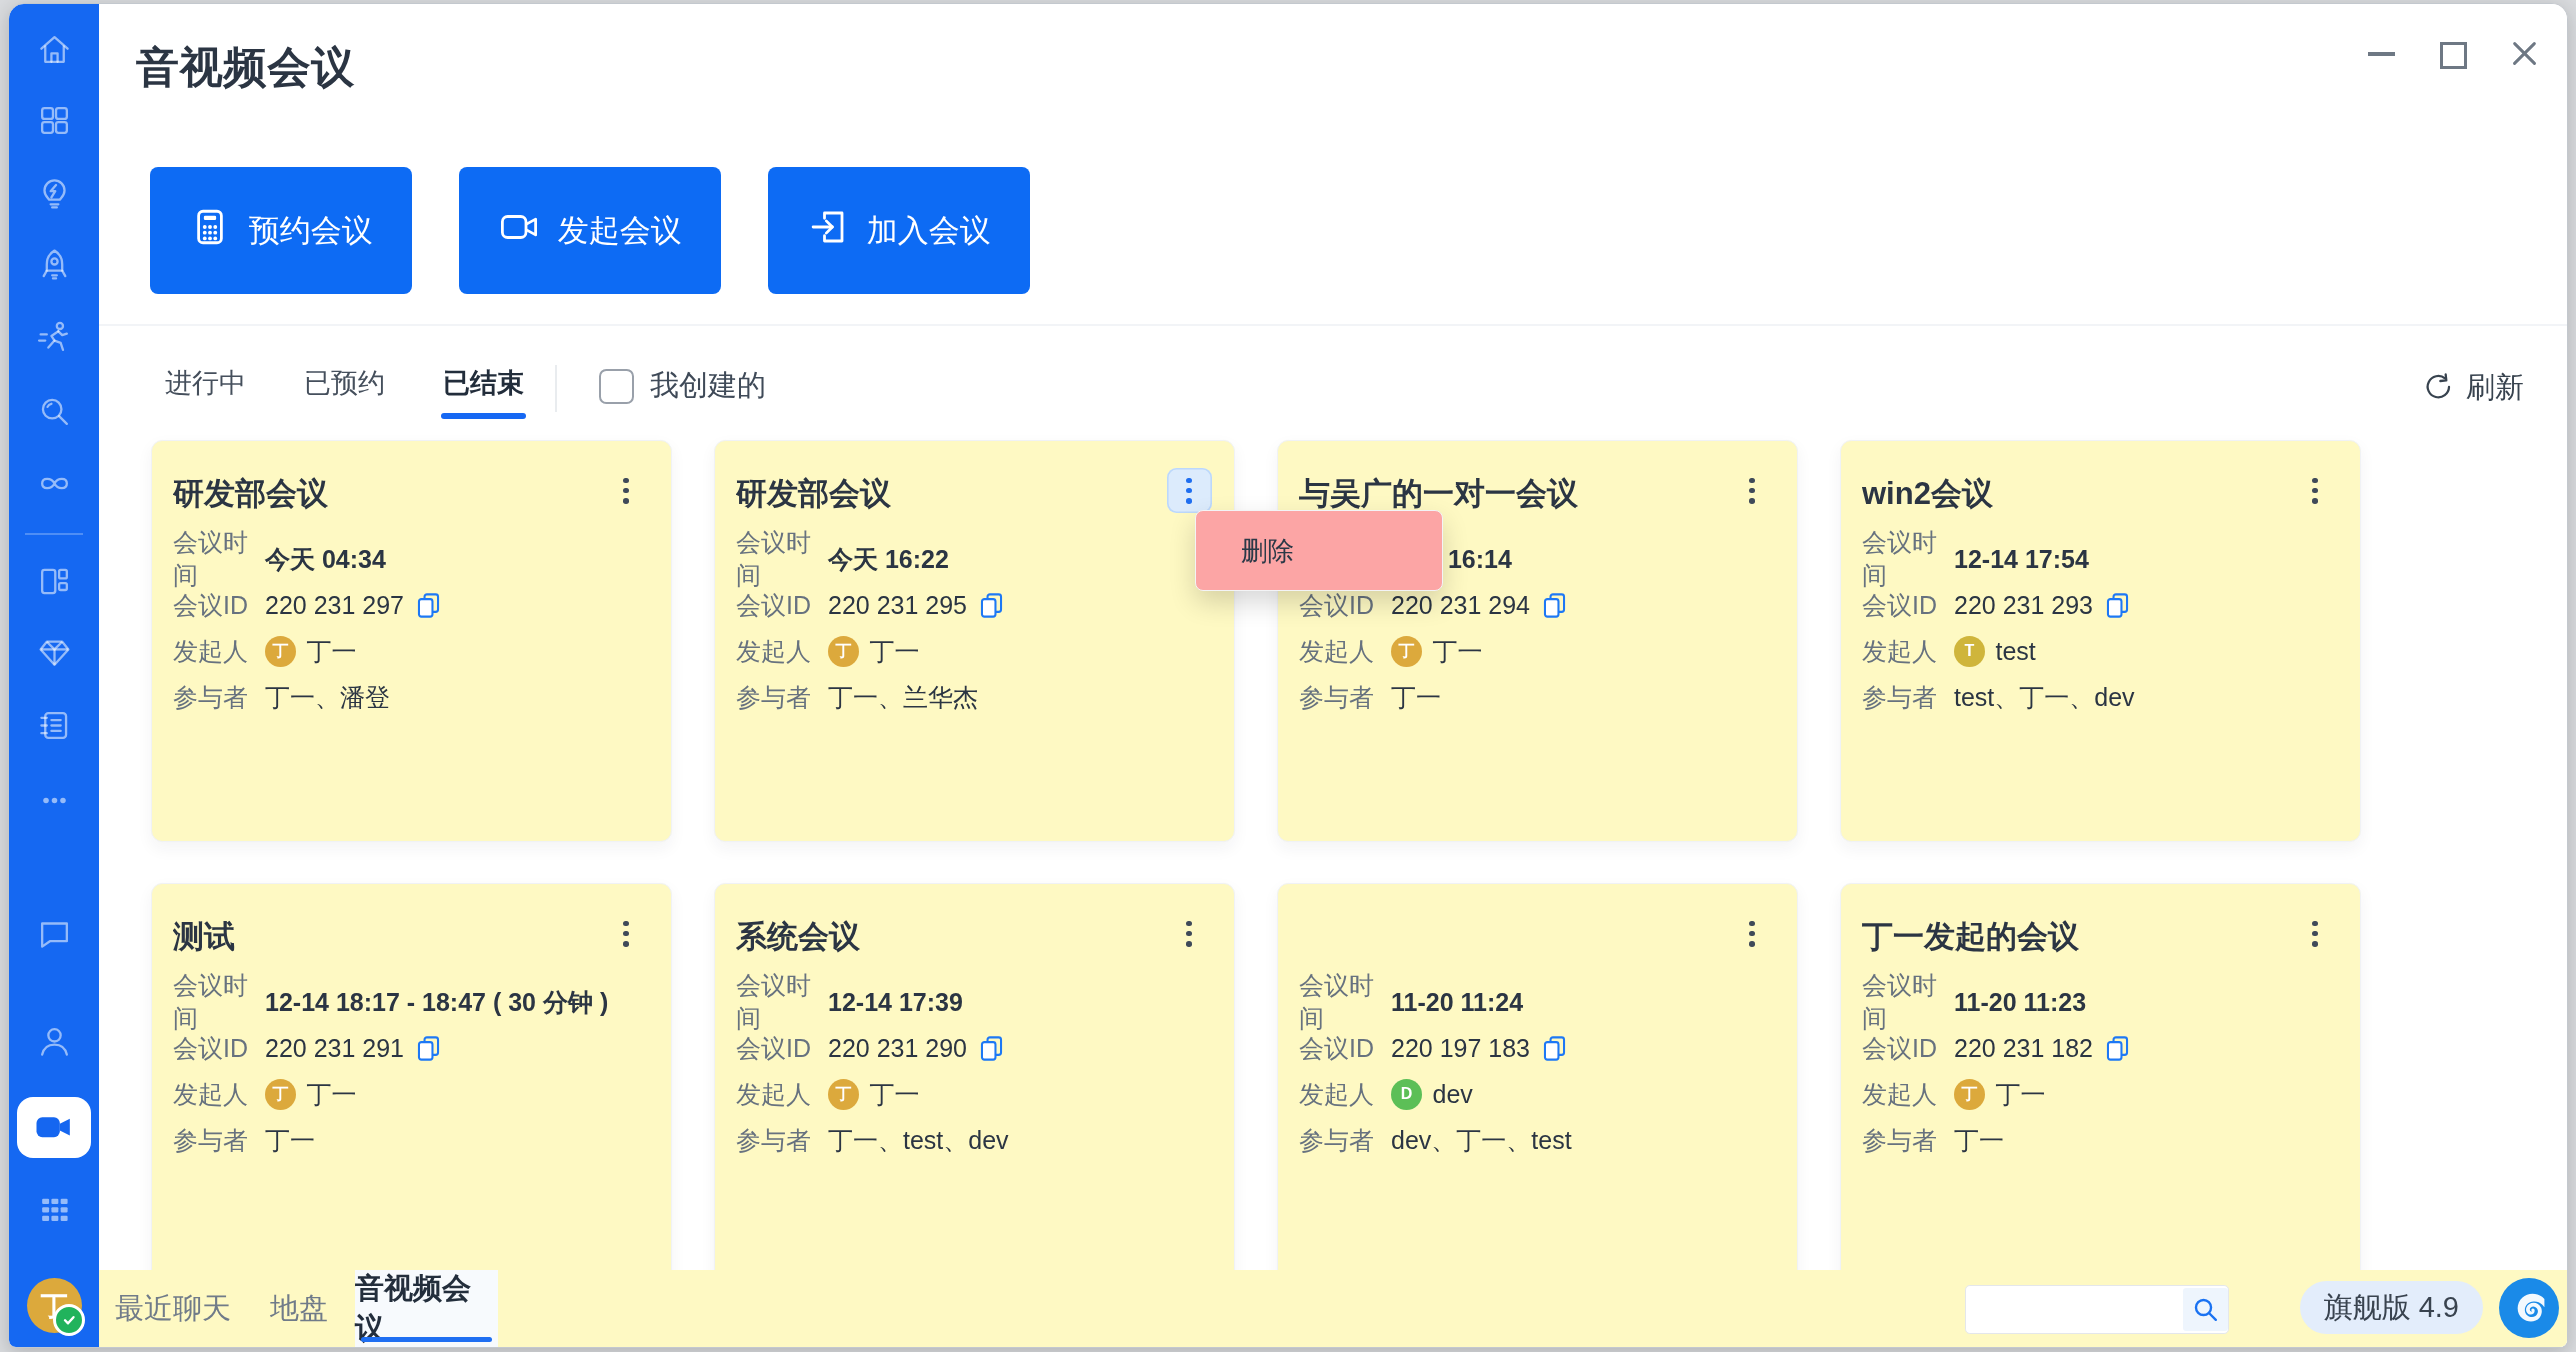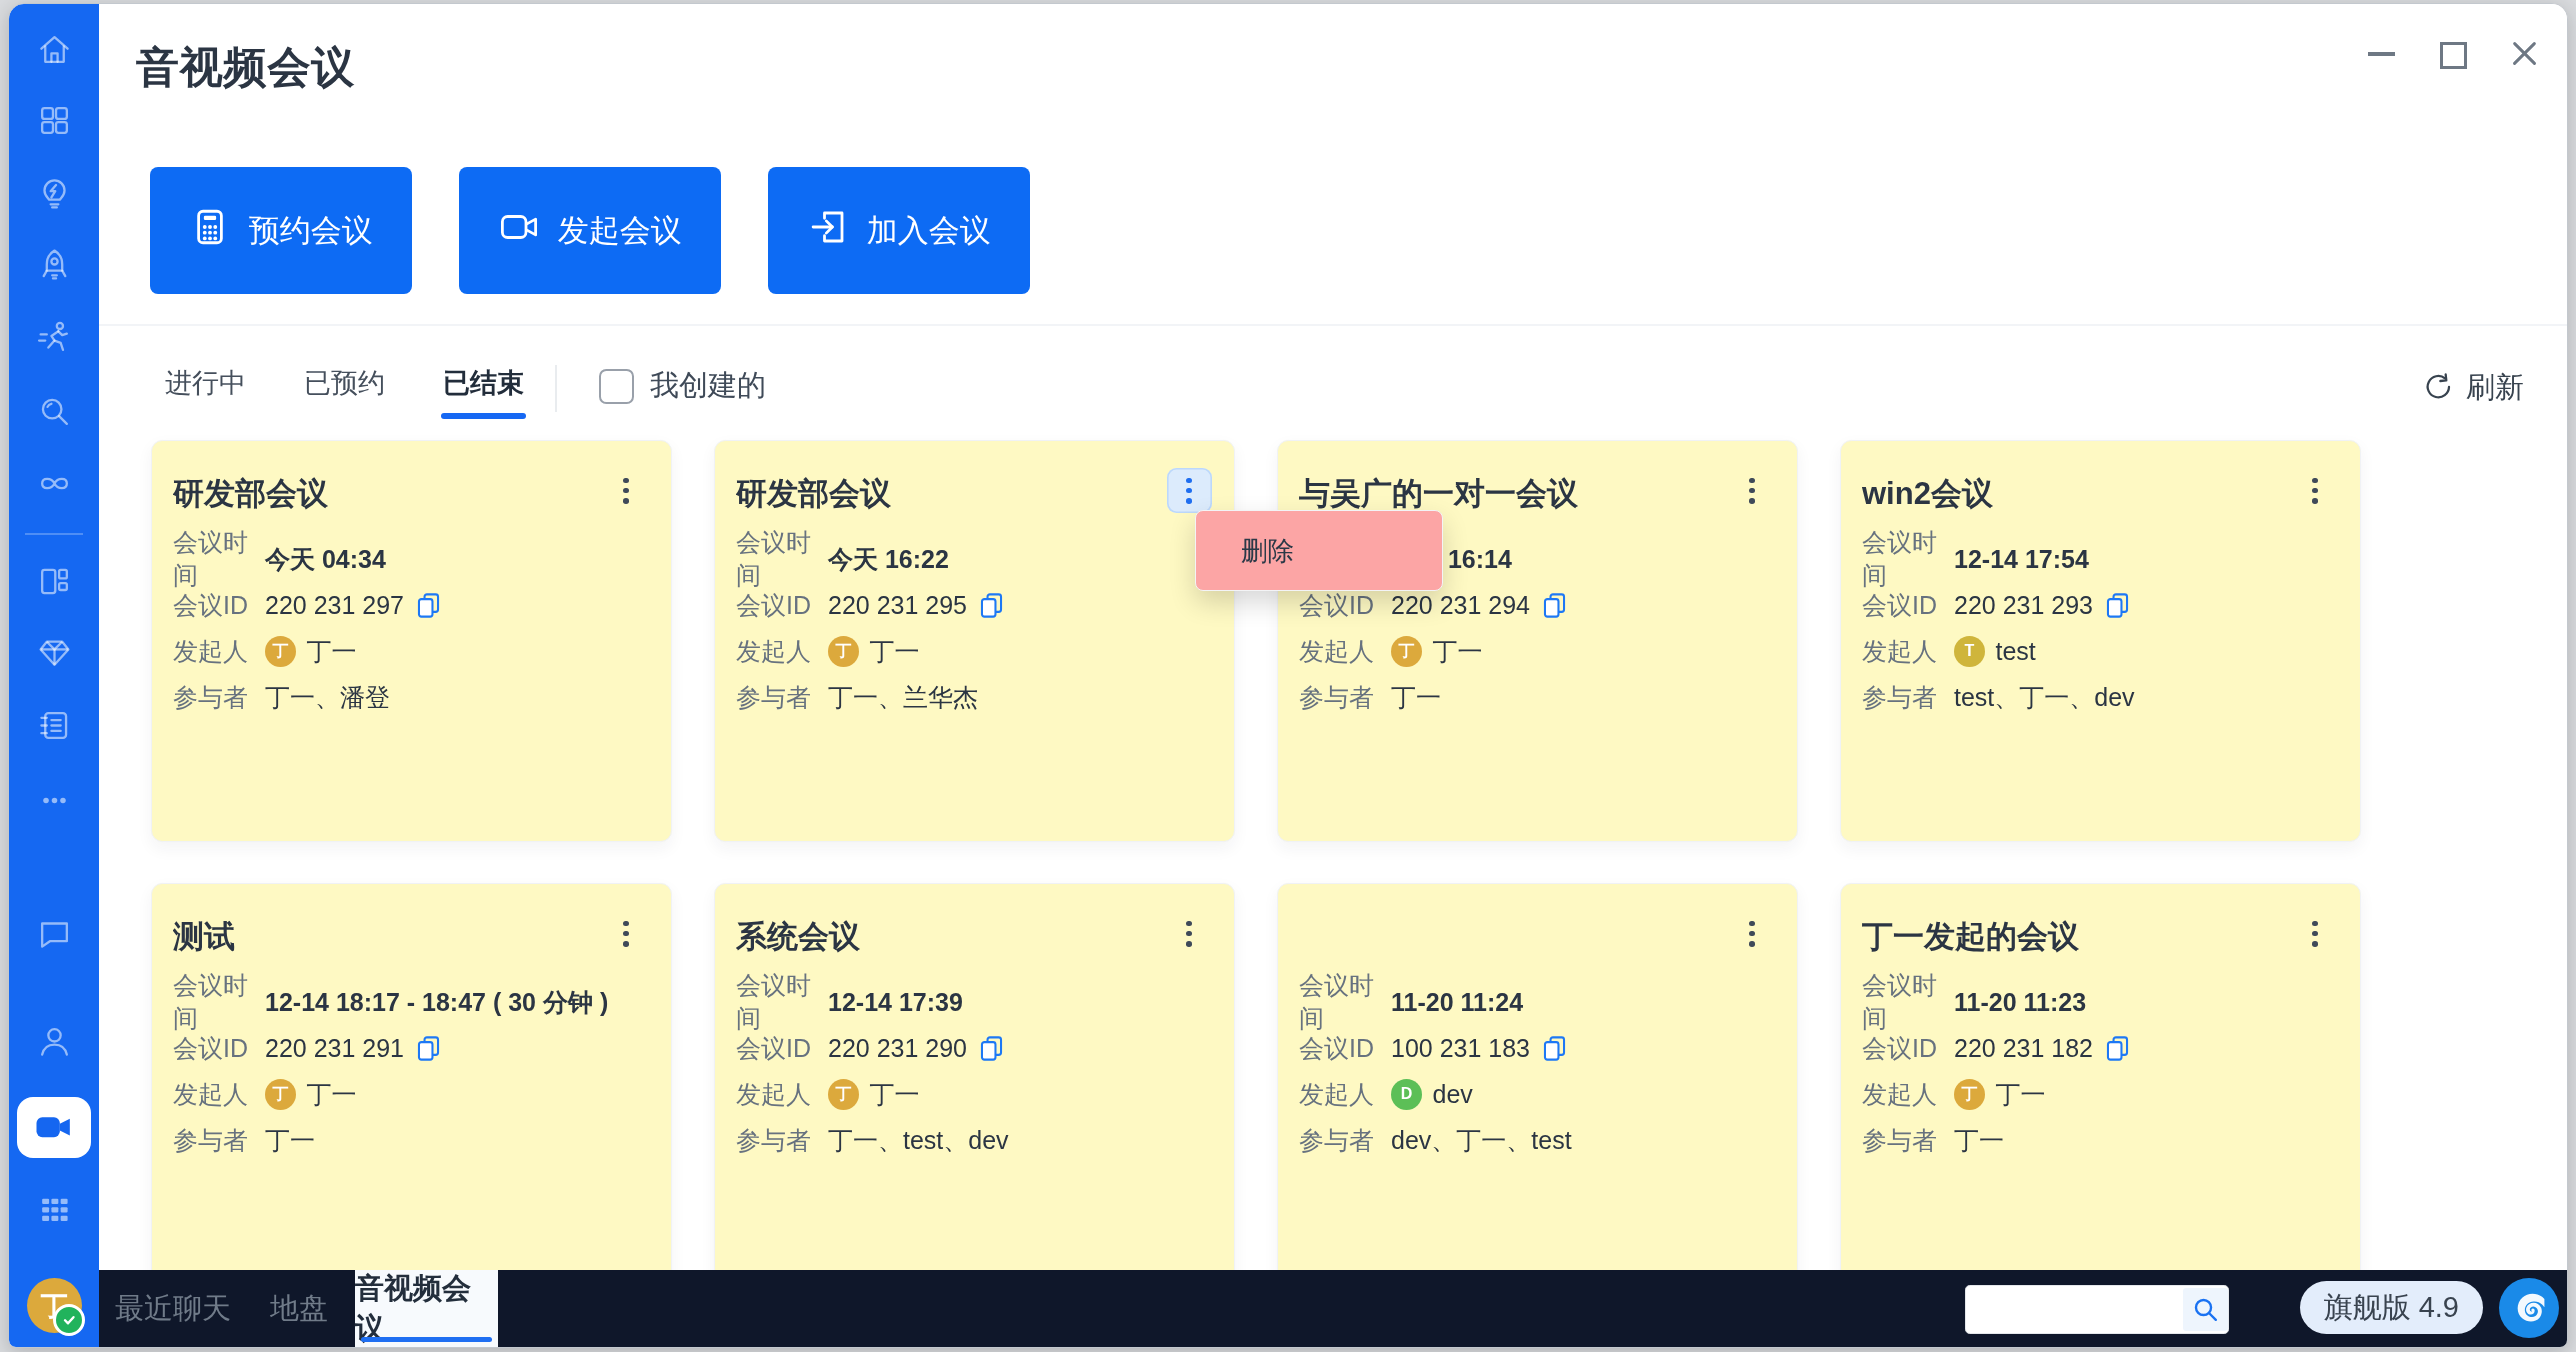--- a/index.html
+++ b/index.html
@@ -93,21 +93,21 @@
   }
   .av-gold{background:#dca93c;} .av-olive{background:#cfb53b;} .av-green{background:#5cbf57;}
   
   .ctx{
     position:absolute;left:1096px;top:506px;width:246px;height:79px;background:#fca5a5;
     border-radius:8px;border:0.8px solid #f3f4f6;z-index:50;
     box-shadow:0 11.3px 27px rgba(0,0,0,.16);display:flex;align-items:center;
   }
   .ctx-item{padding-left:45px;font-size:26.6px;color:#2b3947;cursor:pointer;}
   
-  .bbar{position:absolute;left:0;right:0;bottom:0;height:77px;background:#0f172a;z-index:40;}
+  .bbar{position:absolute;left:0;right:0;bottom:0;height:77px;background:#fef9c3;z-index:40;}
   .btab{position:absolute;top:0;height:77px;display:flex;align-items:center;font-size:29px;color:#707b89;cursor:pointer;}
   .btab.t0{left:16px;} .btab.t1{left:171px;}
   .btab.t2{left:256px;width:143px;justify-content:center;background:#f7fafd;color:#232e3c;font-weight:700;}
   .btab.t2 .uline{position:absolute;left:6.4px;bottom:4.8px;right:6.4px;height:5.6px;background:#1f6ff2;border-radius:3.2px;}
   .search{
     position:absolute;right:338px;top:14.5px;width:262px;height:47px;background:#fff;
     border:1.6px solid #e4e7eb;border-radius:4.8px;display:flex;align-items:center;
   }
   .search input{
     flex:1;height:100%;border:none;outline:none;background:transparent;
@@ -538,21 +538,21 @@
           <i></i>
           <i></i>
         </div>
       <div class="card-body">
         <div class="crow">
             <span class="clabel">会议时间</span>
             <span class="cval bold">11-20 11:24</span>
           </div>
         <div class="crow">
             <span class="clabel">会议ID</span>
-            <span class="cval">100 231 183</span>
+            <span class="cval">220 197 183</span>
           <svg class="copy" viewBox="0 0 34 34" fill="none" stroke="#1d78f5" stroke-width="2.6">
               <rect x="12" y="3" width="17" height="22" rx="3"></rect>
               <rect x="5" y="9" width="17" height="22" rx="3" fill="#fff"></rect>
             </svg>
           </div>
         <div class="crow">
             <span class="clabel">发起人</span>
             <span class="avatar-sm av-green">D</span>
             <span class="cval">dev</span>
           </div>

